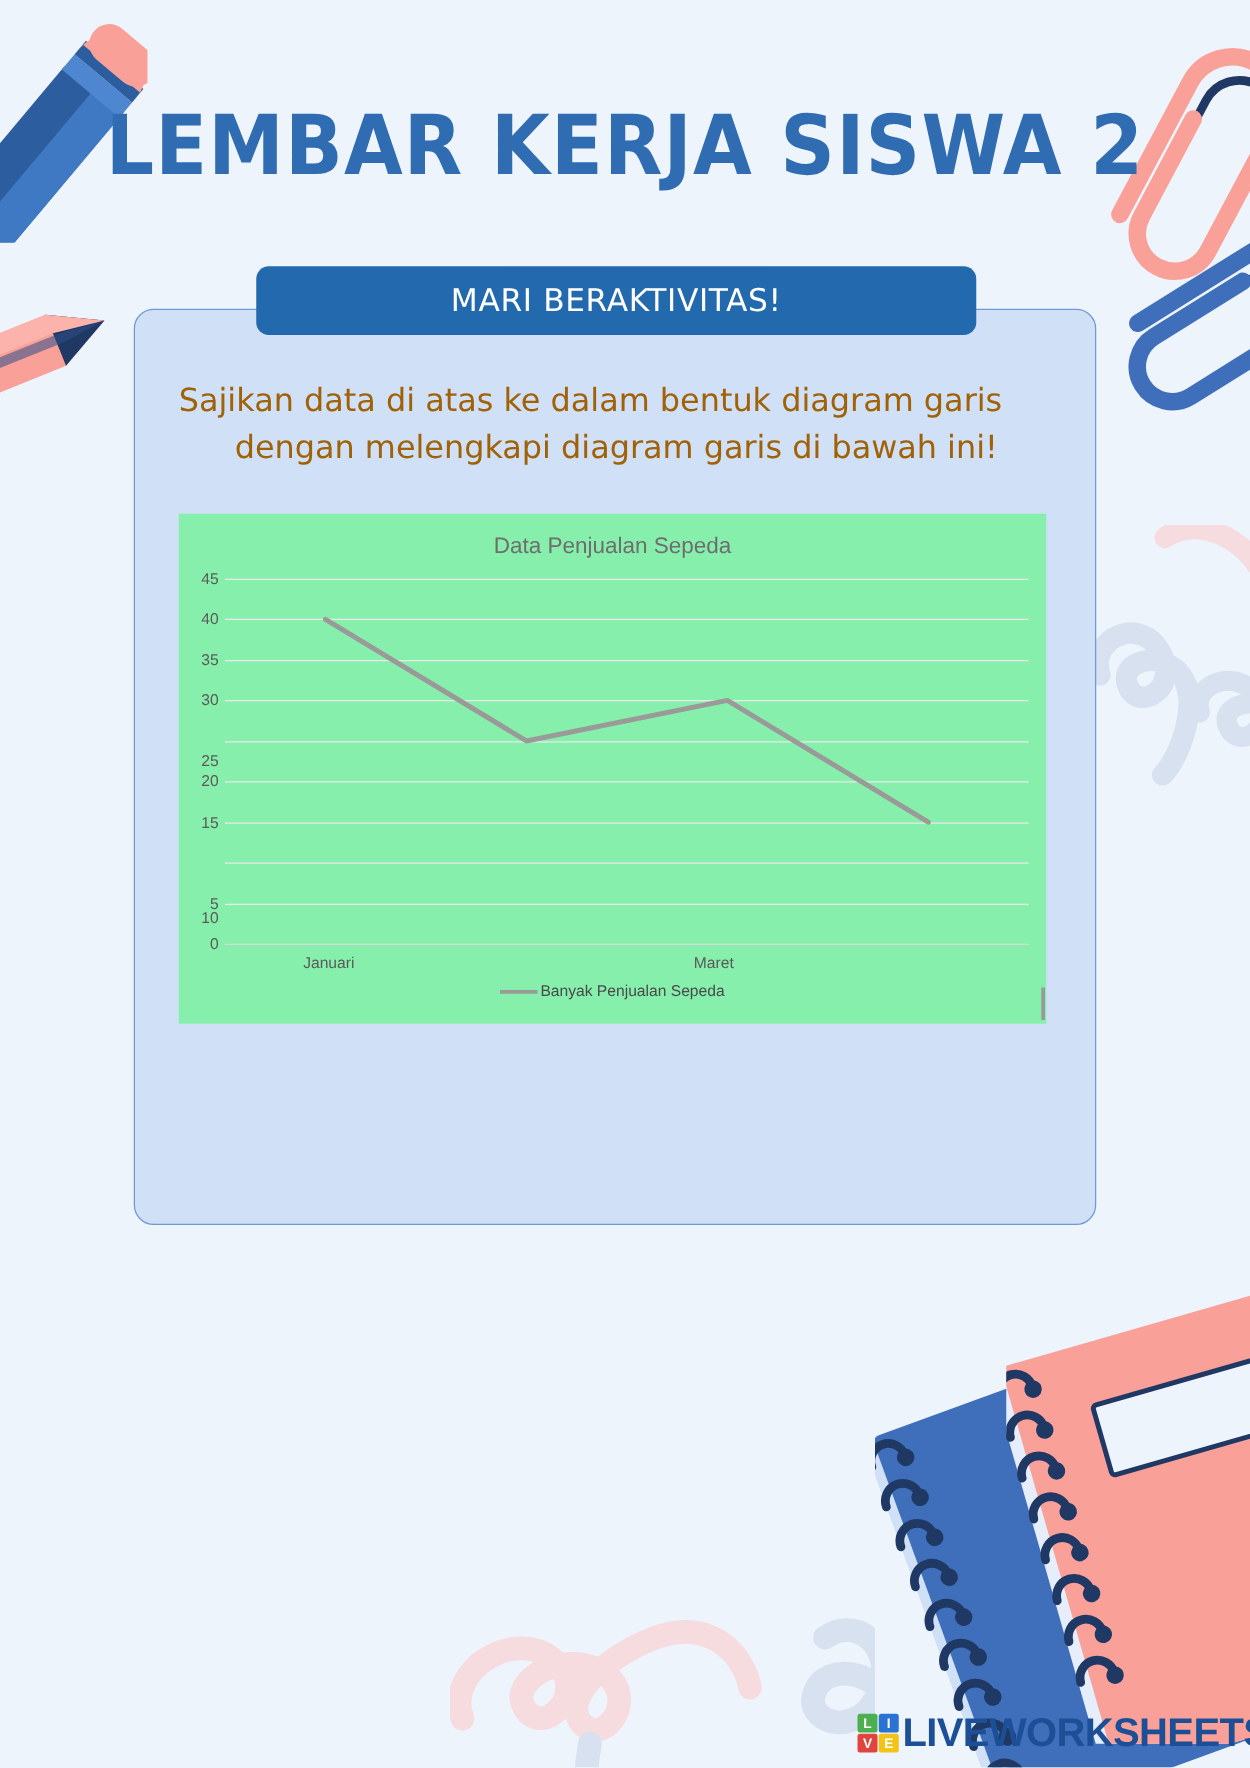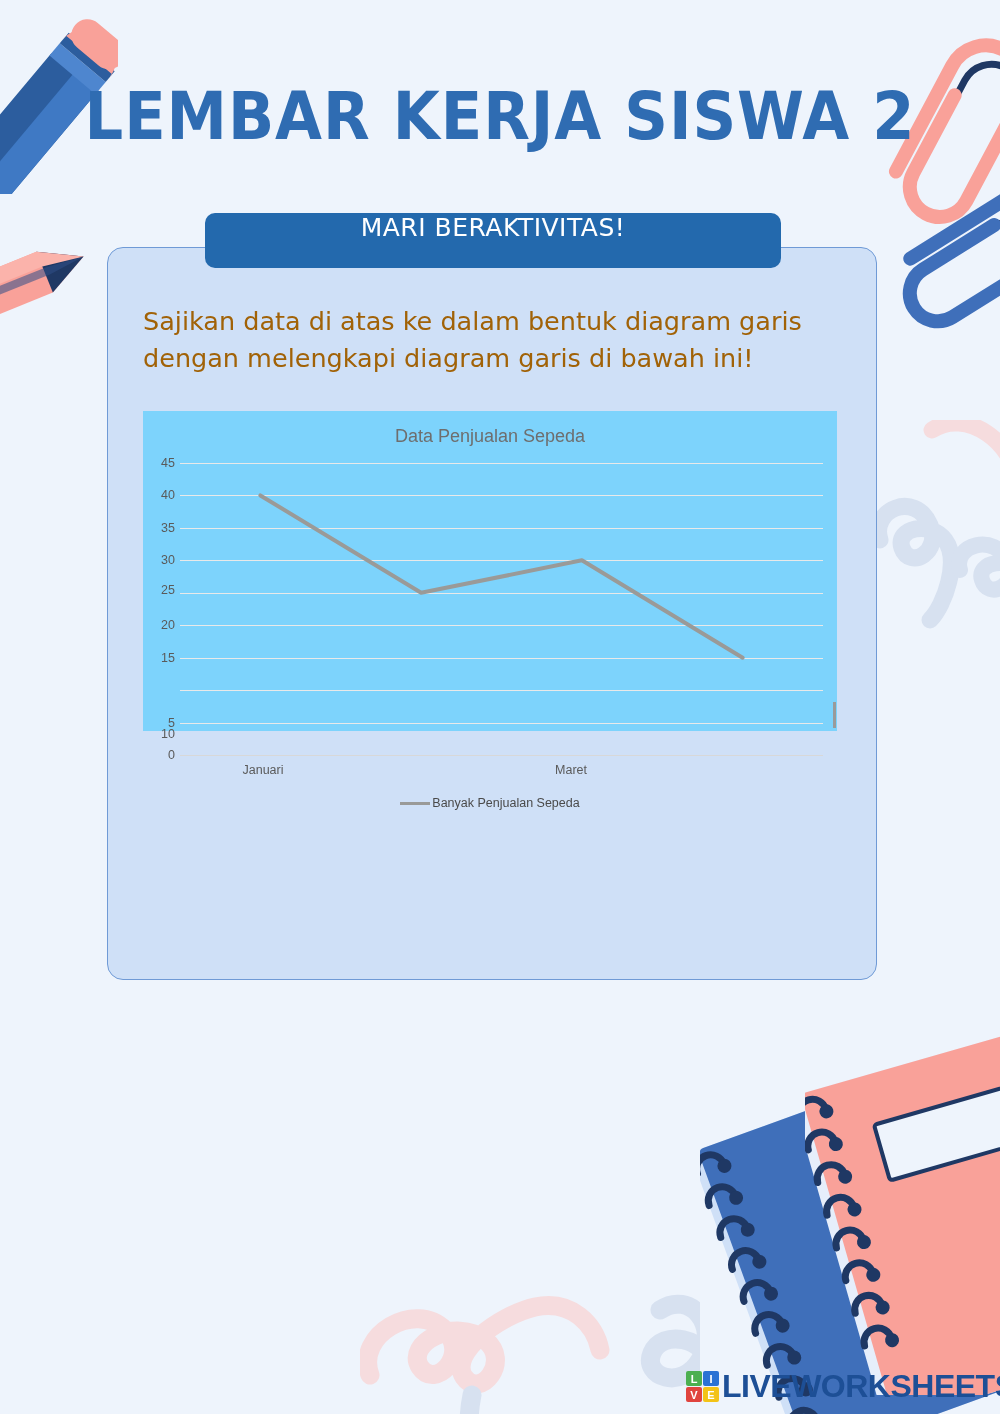--- a/index.html
+++ b/index.html
@@ -53,45 +53,46 @@
     left: 205px;
     top: 213px;
     width: 576px;
     height: 55px;
     background: #2369ad;
     border-radius: 10px;
     color: #ffffff;
     font-size: 25px;
     letter-spacing: 0.5px;
     display: flex;
+    align-items: center;
     justify-content: center;
     font-family: "DejaVu Sans", sans-serif;
   }
 
   .instruction {
     position: absolute;
     left: 143px;
     top: 303px;
     width: 700px;
     font-size: 25.5px;
     line-height: 1.47;
     color: #a16207;
     font-family: "DejaVu Sans", sans-serif;
     text-align: justify;
   }
-  .instruction .l2 { display: block; text-align: left; }
+  .instruction .l2 { display: block; text-align: center; }
 
   
   .chart-card {
     position: absolute;
     left: 143px;
     top: 411px;
     width: 694px;
-    height: 320px;
-    background: #7dd3fc;
+    height: 408px;
+    background: #86efac;
     box-sizing: border-box;
   }
   .chart-title {
     position: absolute;
     left: 0; right: 0; top: 15px;
     text-align: center;
     font-size: 18px;
     color: #6e6e6e;
     font-family: "Liberation Sans", sans-serif;
   }
@@ -136,21 +137,21 @@
     position: absolute;
     transform: translateX(-50%);
     font-size: 12.5px;
     color: #5a5a5a;
     white-space: nowrap;
     font-family: "Liberation Sans", sans-serif;
   }
   .legend {
     position: absolute;
     left: 0; right: 0;
-    top: 385px;
+    top: 375px;
     display: flex;
     align-items: center;
     justify-content: center;
     gap: 0px;
     font-size: 12.5px;
     color: #4a4a4a;
     font-family: "Liberation Sans", sans-serif;
   }
   .legend-swatch {
     display: inline-block;
@@ -327,21 +328,21 @@
     <span class="l2">dengan melengkapi diagram garis di bawah ini!</span>
   </div>
 
   <div class="chart-card">
     <div class="chart-title">Data Penjualan Sepeda</div>
     <div class="ylabels">
         <div class="ylabel" style="top: 0px; margin-left: 11px;">45</div>
         <div class="ylabel" style="top: 32.4444px;">40</div>
         <div class="ylabel" style="top: 64.8889px;">35</div>
         <div class="ylabel" style="top: 97.3333px;">30</div>
-        <div class="ylabel" style="top: 127px;">25</div>
+        <div class="ylabel" style="top: 146px;">25</div>
         <div class="ylabel" style="top: 162.222px;">20</div>
         <div class="ylabel" style="top: 194.667px;">15</div>
         <div class="ylabel" style="top: 227.111px; margin-top: 44px;">10</div>
         <div class="ylabel" style="top: 259.556px;">5</div>
         <div class="ylabel" style="top: 292px;">0</div>
       </div>
     <div class="plot">
         <div class="gridline" style="top: 0px;"></div>
         <div class="gridline" style="top: 32.4444px;"></div>
         <div class="gridline" style="top: 64.8889px;"></div>

